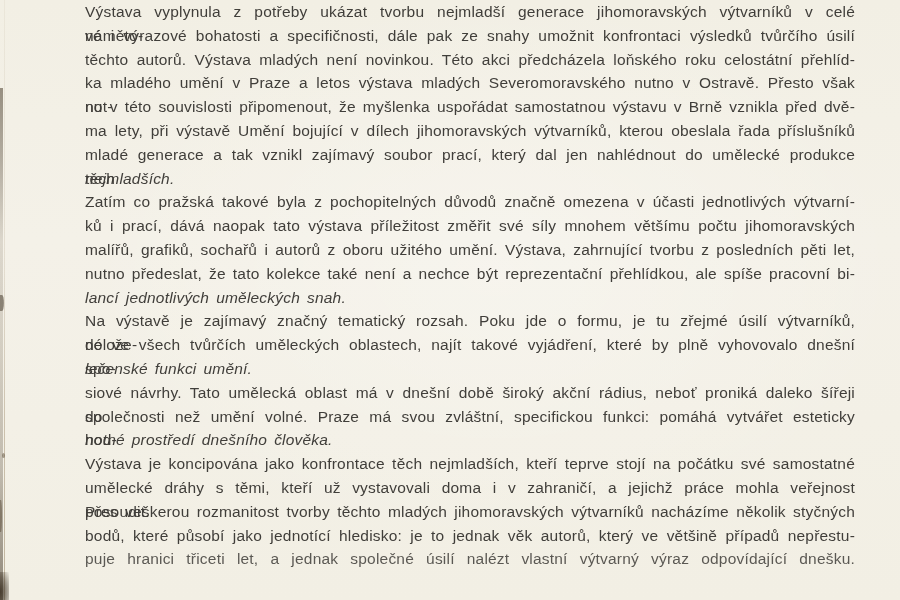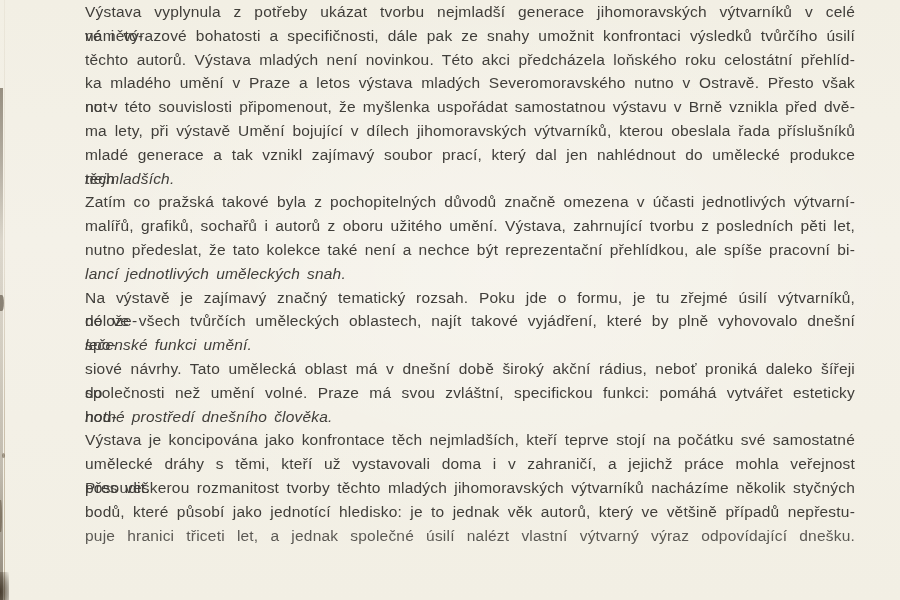--- a/index.html
+++ b/index.html
@@ -85,20 +85,21 @@
   <div class="text-block">
       <div class="line">Výstava vyplynula z potřeby ukázat tvorbu nejmladší generace jihomoravských výtvarníků v celé náměto-</div>
       <div class="line">vé i výrazové bohatosti a specifičnosti, dále pak ze snahy umožnit konfrontaci výsledků tvůrčího úsilí</div>
       <div class="line">těchto autorů. Výstava mladých není novinkou. Této akci předcházela loňského roku celostátní přehlíd-</div>
       <div class="line">ka mladého umění v Praze a letos výstava mladých Severomoravského nutno v Ostravě. Přesto však nut-</div>
       <div class="line">no v této souvislosti připomenout, že myšlenka uspořádat samostatnou výstavu v Brně vznikla před dvě-</div>
       <div class="line">ma lety, při výstavě Umění bojující v dílech jihomoravských výtvarníků, kterou obeslala řada příslušníků</div>
       <div class="line">mladé generace a tak vznikl zajímavý soubor prací, který dal jen nahlédnout do umělecké produkce těch</div>
       <div class="line para-end">nejmladších.</div>
       <div class="line">Zatím co pražská takové byla z pochopitelných důvodů značně omezena v účasti jednotlivých výtvarní-</div>
+      <div class="line">ků i prací, dává naopak tato výstava příležitost změřit své síly mnohem většímu počtu jihomoravských</div>
       <div class="line">malířů, grafiků, sochařů i autorů z oboru užitého umění. Výstava, zahrnující tvorbu z posledních pěti let,</div>
       <div class="line">nutno předeslat, že tato kolekce také není a nechce být reprezentační přehlídkou, ale spíše pracovní bi-</div>
       <div class="line para-end">lancí jednotlivých uměleckých snah.</div>
       <div class="line">Na výstavě je zajímavý značný tematický rozsah. Poku jde o formu, je tu zřejmé úsilí výtvarníků, dolože-</div>
       <div class="line">né ve všech tvůrčích uměleckých oblastech, najít takové vyjádření, které by plně vyhovovalo dnešní spo-</div>
       <div class="line para-end">lečenské funkci umění.</div>
       <div class="line">siové návrhy. Tato umělecká oblast má v dnešní době široký akční rádius, neboť proniká daleko šířeji do</div>
       <div class="line">společnosti než umění volné. Praze má svou zvláštní, specifickou funkci: pomáhá vytvářet esteticky hod-</div>
       <div class="line para-end">notné prostředí dnešního člověka.</div>
       <div class="line">Výstava je koncipována jako konfrontace těch nejmladších, kteří teprve stojí na počátku své samostatné</div>

